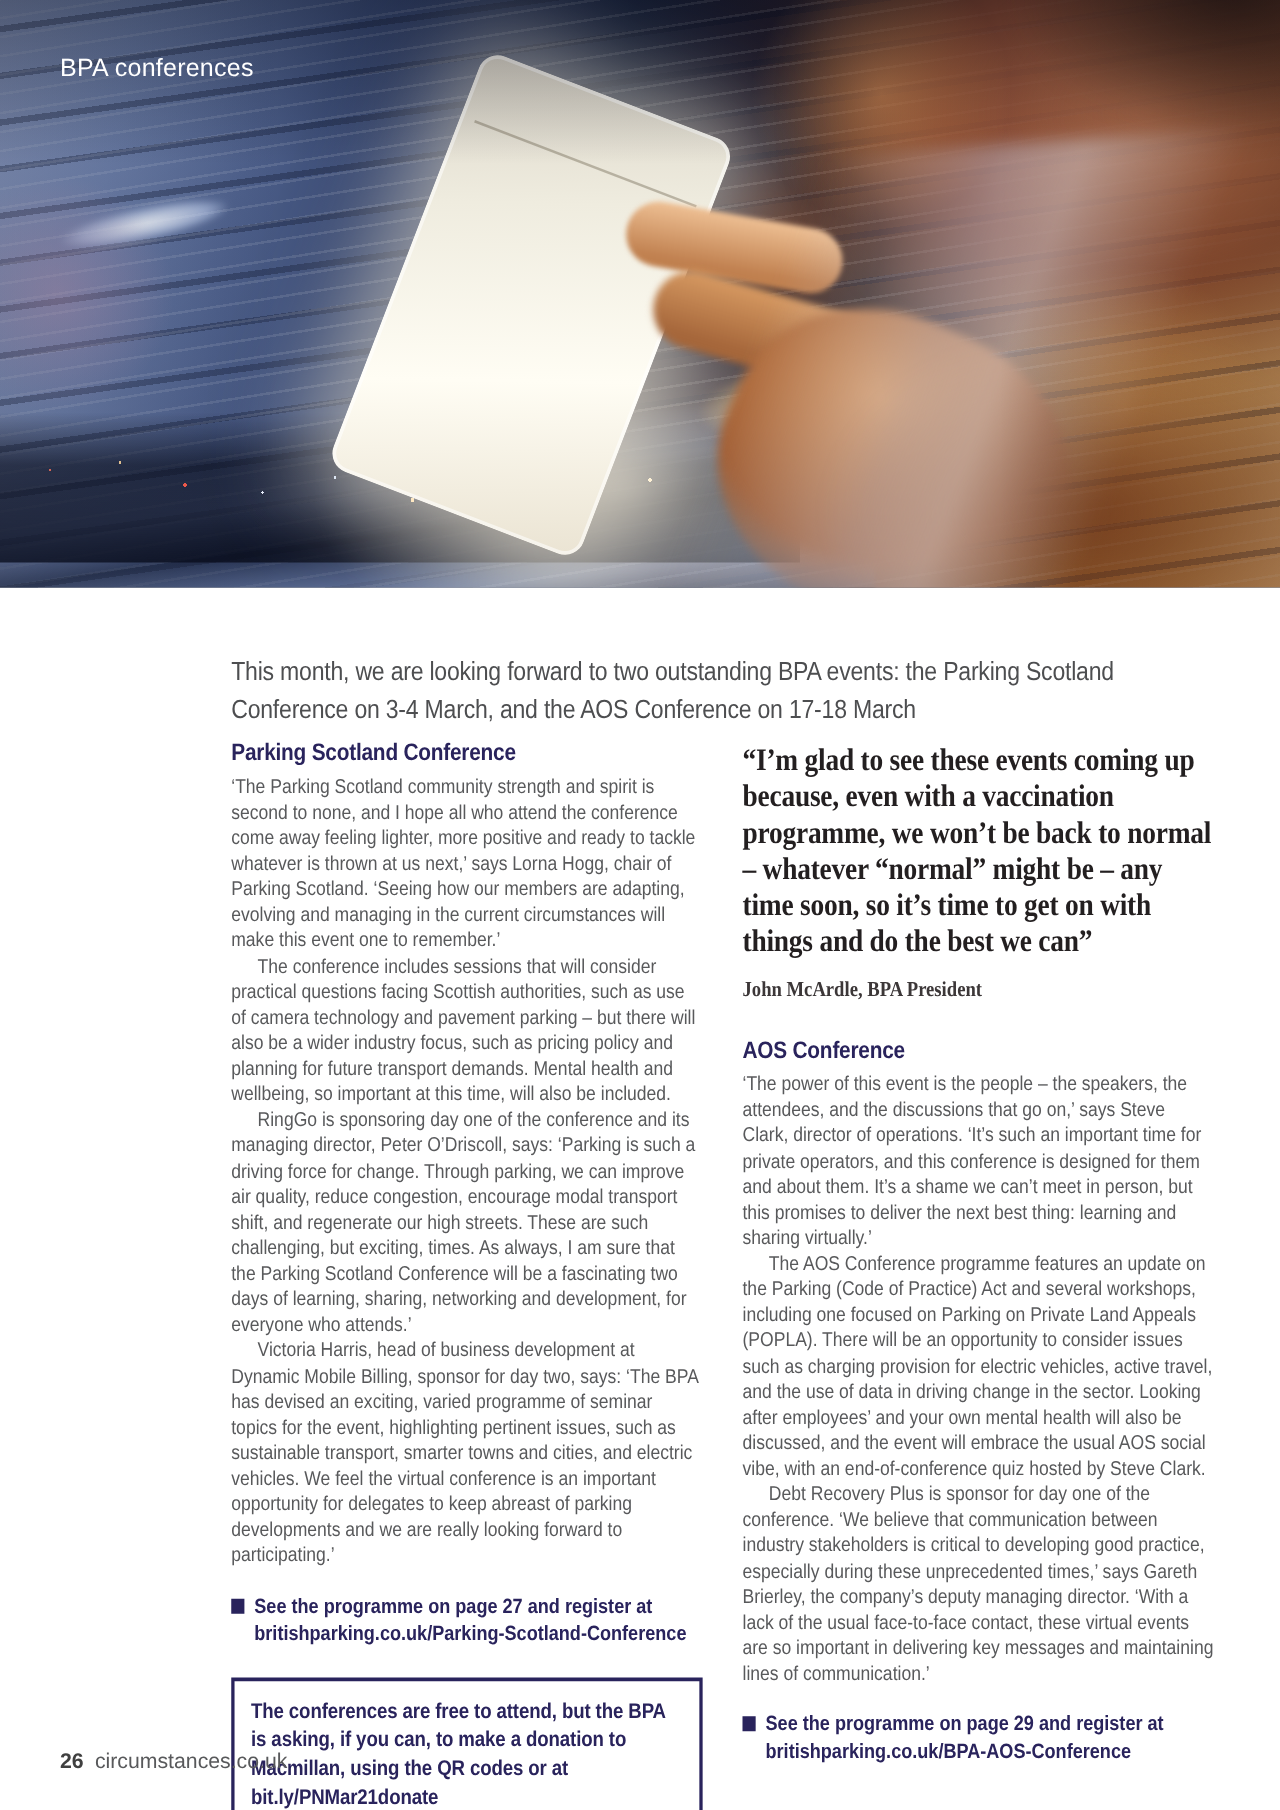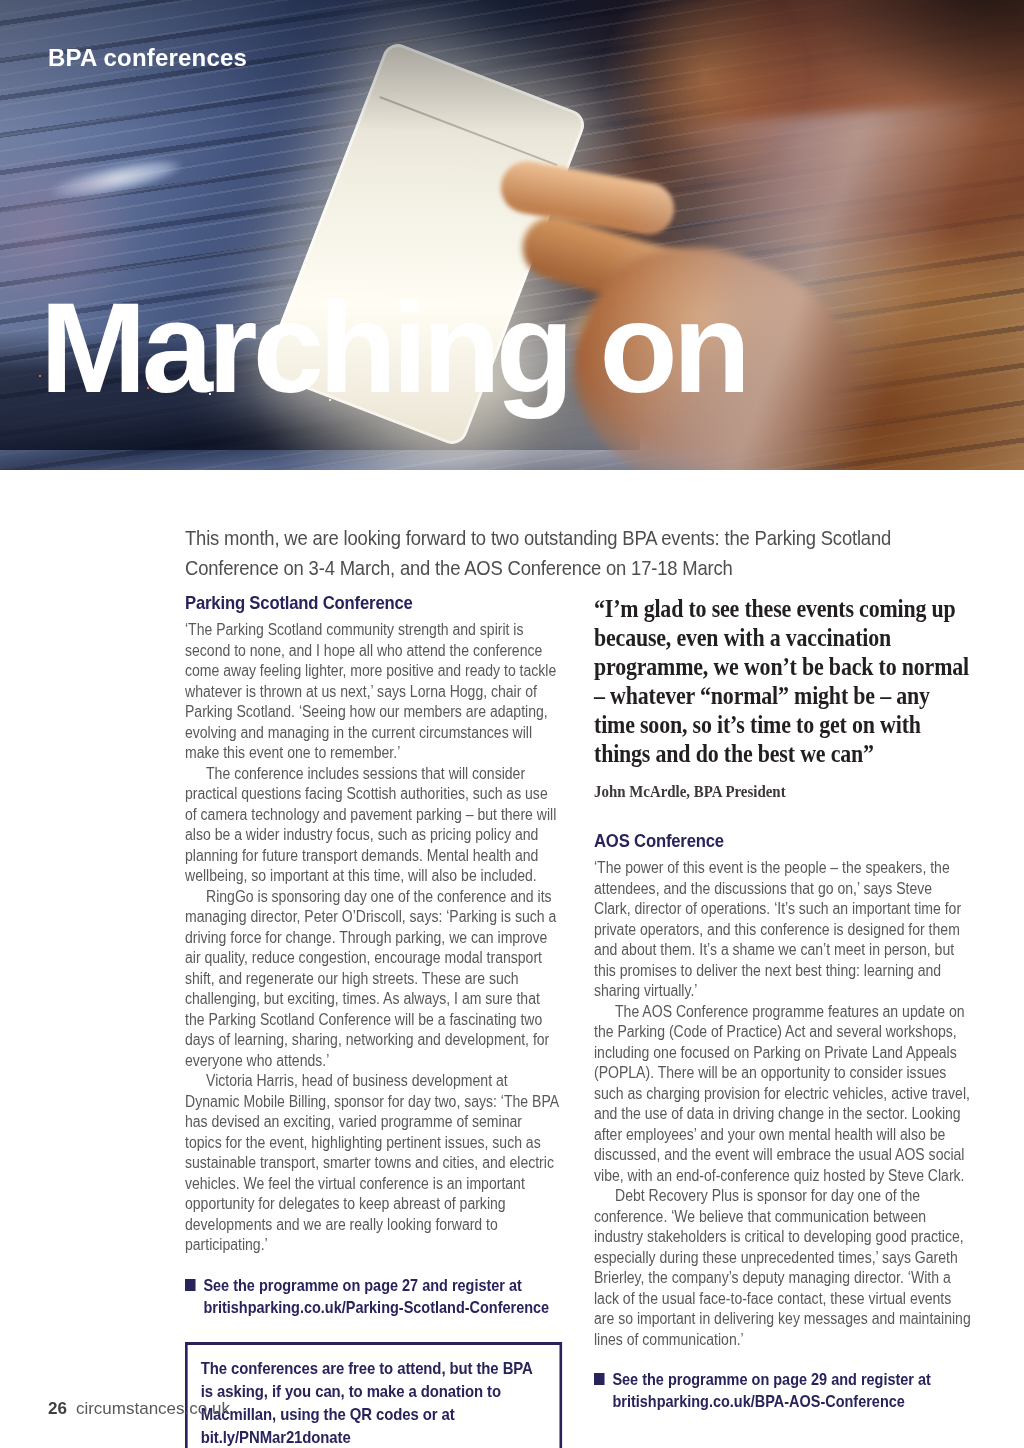--- a/index.html
+++ b/index.html
@@ -66,21 +66,21 @@
     background:radial-gradient(ellipse at 38% 30%,#da9558 0%,#a25e33 55%,rgba(96,48,26,0) 78%);
     transform:rotate(24deg);filter:blur(4px);}
   .hero-warm-corner{right:-60px;bottom:-80px;width:420px;height:280px;
     background:radial-gradient(ellipse,rgba(118,58,28,0.8) 0%,rgba(118,58,28,0) 70%);filter:blur(12px);}
   .hero-bluesweep{left:430px;top:120px;width:620px;height:420px;
     background:linear-gradient(115deg,rgba(190,205,235,0) 30%,rgba(196,210,238,0.38) 48%,rgba(230,238,252,0.45) 56%,rgba(190,205,235,0) 72%);
     filter:blur(6px);transform:rotate(-4deg);}
   .hero-vignette{inset:0;background:
     linear-gradient(to bottom, rgba(4,8,20,0.35) 0%, rgba(4,8,20,0) 28%),
     linear-gradient(to right, rgba(10,16,36,0.22) 0%, rgba(0,0,0,0) 22%, rgba(0,0,0,0) 78%, rgba(52,26,12,0.3) 100%);}
-  .hero-kicker{position:absolute;left:48px;top:44px;z-index:6;color:#ffffff;font-size:24px;font-weight:700;letter-spacing:0.2px;}
+  .hero-kicker{position:absolute;left:48px;top:44px;z-index:6;color:#ffffff;font-size:20px;font-weight:400;letter-spacing:0.2px;}
   .hero-title{position:absolute;left:40px;bottom:-28px;z-index:6;color:#ffffff;font-size:128px;line-height:1;
     font-weight:700;letter-spacing:-5px;white-space:nowrap;}
   
   .standfirst{position:absolute;left:185px;top:502px;width:900px;
     transform:scaleX(0.878);transform-origin:top left;
     font-size:21px;line-height:30px;color:#4d4e50;letter-spacing:-0.2px;}
   
   .col{position:absolute;top:592px;width:430px;transform:scaleX(0.877);transform-origin:top left;}
   .col-left{left:185px;}
   .col-right{left:594px;}
@@ -125,21 +125,20 @@
     <div class="hero-tablet-line"></div>
   </div>
   <div class="hero-flare"></div>
   <div class="hero-finger"></div>
   <div class="hero-finger2"></div>
   <div class="hero-hand"></div>
   <div class="hero-warm-corner"></div>
   <div class="hero-bluesweep"></div>
   <div class="hero-vignette"></div>
   <div class="hero-kicker">BPA conferences</div>
-  <h1 class="hero-title">Marching on</h1>
 </div>
 
 <p class="standfirst">This month, we are looking forward to two outstanding BPA events: the Parking Scotland Conference on 3-4 March, and the AOS Conference on 17-18 March</p>
 
 <div class="col col-left">
   <h2 class="section-heading">Parking Scotland Conference</h2>
   <p class="body-p">‘The Parking Scotland community strength and spirit is second to none, and I hope all who attend the conference come away feeling lighter, more positive and ready to tackle whatever is thrown at us next,’ says Lorna Hogg, chair of Parking Scotland. ‘Seeing how our members are adapting, evolving and managing in the current circumstances will make this event one to remember.’</p>
   <p class="body-p">The conference includes sessions that will consider practical questions facing Scottish authorities, such as use of camera technology and pavement parking – but there will also be a wider industry focus, such as pricing policy and planning for future transport demands. Mental health and wellbeing, so important at this time, will also be included.</p>
   <p class="body-p">RingGo is sponsoring day one of the conference and its managing director, Peter O’Driscoll, says: ‘Parking is such a driving force for change. Through parking, we can improve air quality, reduce congestion, encourage modal transport shift, and regenerate our high streets. These are such challenging, but exciting, times. As always, I am sure that the Parking Scotland Conference will be a fascinating two days of learning, sharing, networking and development, for everyone who attends.’</p>
   <p class="body-p">Victoria Harris, head of business development at Dynamic Mobile Billing, sponsor for day two, says: ‘The BPA has devised an exciting, varied programme of seminar topics for the event, highlighting pertinent issues, such as sustainable transport, smarter towns and cities, and electric vehicles. We feel the virtual conference is an important opportunity for delegates to keep abreast of parking developments and we are really looking forward to participating.’</p>

